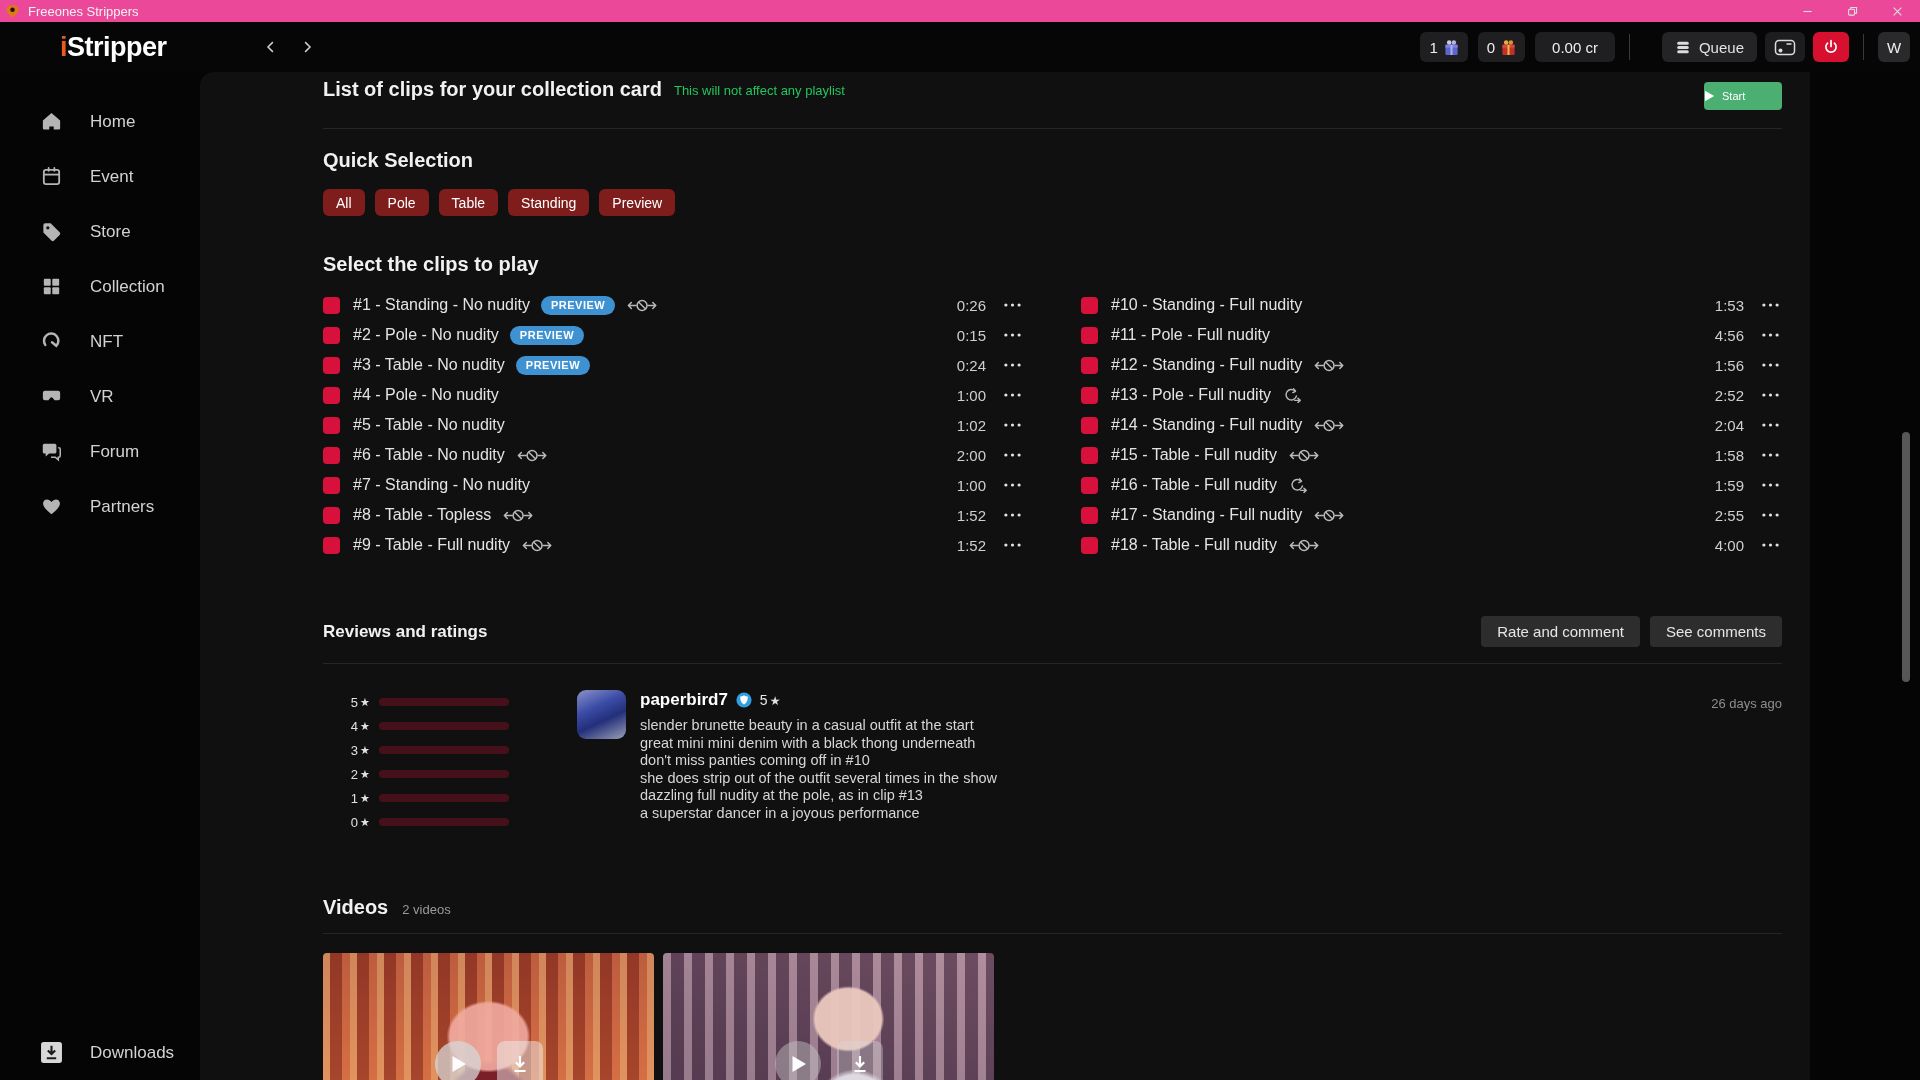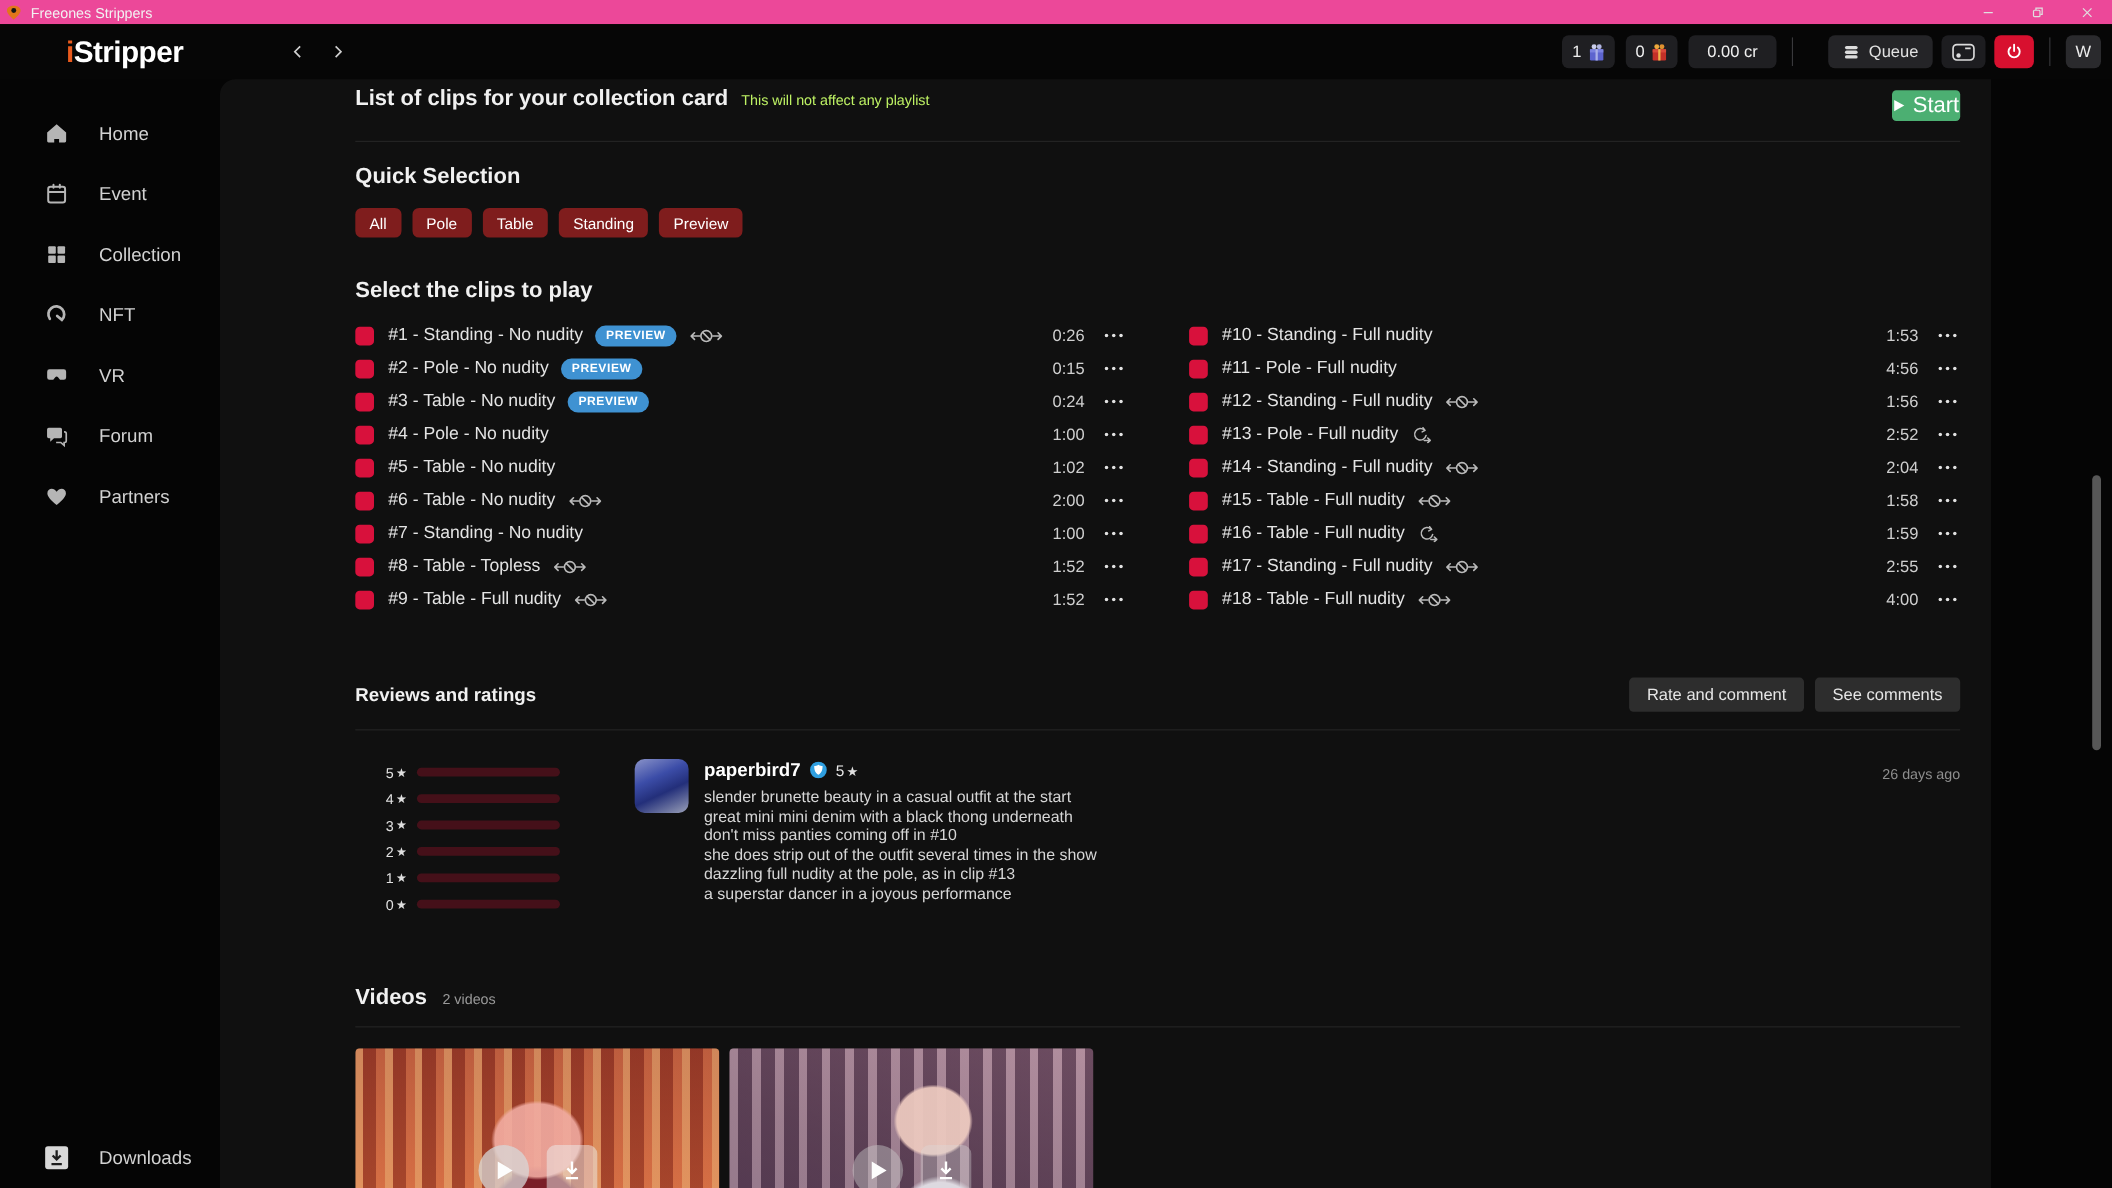--- a/index.html
+++ b/index.html
@@ -48,24 +48,24 @@
 
   .panel { width:1610px; background:#101010; border-top-left-radius:14px;
            padding:10px 28px 0 123px; position:relative; overflow:hidden; }
   .gutter { width:110px; position:relative; }
   .scroll-thumb { position:absolute; left:92px; top:360px; width:8px; height:250px;
                   background:#9a9a9a; border-radius:4px; opacity:.55; }
 
   
   .clips-head { display:flex; align-items:flex-start; }
   .clips-title { font-size:20px; font-weight:700; color:#f1f1f1; margin-top:-4px; }
-  .clips-note { font-size:13px; color:#bef264; margin-left:12px; margin-top:1px; }
-  .start-btn { margin-left:auto; width:62px; height:28px; background:#4caf72; border-radius:4px;
-               display:flex; align-items:center; justify-content:center; gap:7px;
-               color:#fff; font-size:20px; }
+  .clips-note { font-size:13px; color:#22c55e; margin-left:12px; margin-top:1px; }
+  .start-btn { margin-left:auto; width:78px; height:28px; background:#4caf72; border-radius:4px;
+               display:flex; align-items:center; justify-content:flex-start; gap:7px;
+               color:#fff; font-size:11px; }
   .start-btn svg { width:11px; height:12px; }
   .divider { border:none; border-top:1px solid #262626; margin-top:18px; }
 
   .qs-title, .sel-title, .sec-title { font-size:20px; font-weight:700; color:#f1f1f1; }
   .qs-title { margin-top:20px; }
   .chips { display:flex; gap:10px; margin-top:17px; }
   .chip { height:27px; background:#7f1d1d; border-radius:6px; color:#fff; font-size:14px;
           display:flex; align-items:center; padding:0 13px; }
 
   .sel-title { margin-top:37px; }
@@ -259,20 +259,29 @@
     <span class="s-ico">
             <svg viewBox="0 0 24 24" fill="none" stroke="#b5b5b5" stroke-width="1.9">
               <rect x="4" y="5" width="16" height="15" rx="2.2"></rect>
               <path d="M4 10 H20"></path>
               <path d="M9 3 v3 M15 3 v3" stroke-linecap="round"></path>
             </svg>
           </span>
     <span>Event</span>
   </div>
 
+  <div class="side-item">
+    <span class="s-ico">
+            <svg viewBox="0 0 24 24" fill="#b5b5b5">
+              <path d="M3.5 5.5 a2 2 0 0 1 2 -2 h5.6 l9.4 9.4 a2 2 0 0 1 0 2.8 l-5.8 5.8 a2 2 0 0 1 -2.8 0 L3.5 13 Z"></path>
+              <circle cx="8.2" cy="8.2" r="1.7" fill="#101010"></circle>
+            </svg>
+          </span>
+    <span>Store</span>
+  </div>
 
   <div class="side-item">
     <span class="s-ico">
             <svg viewBox="0 0 24 24" fill="#b5b5b5">
               <rect x="4" y="4" width="7.2" height="7.2" rx="1"></rect>
               <rect x="12.8" y="4" width="7.2" height="7.2" rx="1"></rect>
               <rect x="4" y="12.8" width="7.2" height="7.2" rx="1"></rect>
               <rect x="12.8" y="12.8" width="7.2" height="7.2" rx="1"></rect>
             </svg>
           </span>

